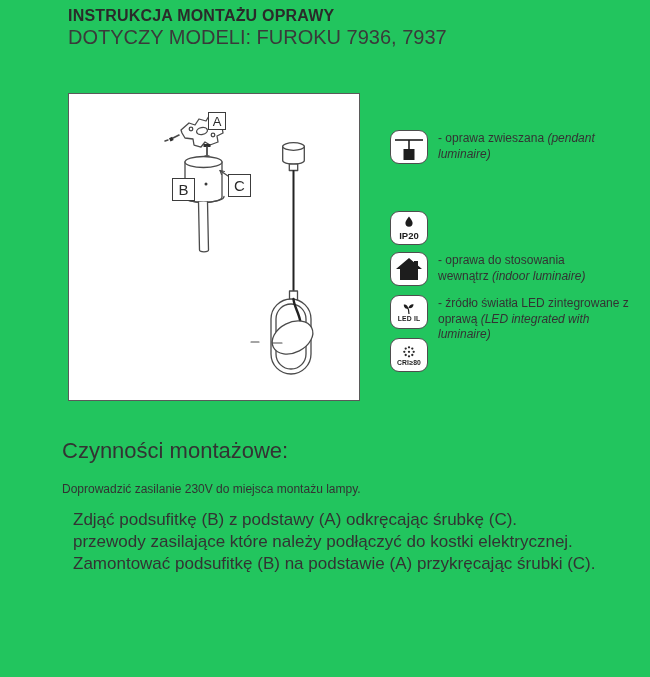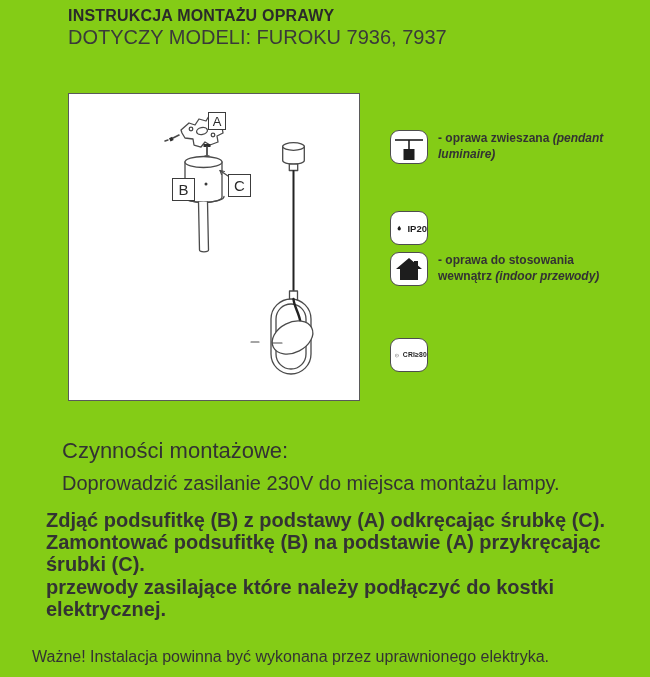--- a/index.html
+++ b/index.html
@@ -1,44 +1,44 @@
 <!DOCTYPE html>
 <html><head>
 <meta charset="utf-8">
 <style>
   html,body{margin:0;padding:0;background:#ffffff;}
   .page{
-    position:relative;width:650px;height:677px;background:#84cc16;
+    position:relative;width:650px;height:677px;background:#22c55e;
     font-family:"Liberation Sans", sans-serif;color:#333;overflow:hidden;
   }
   
   .title{position:absolute;left:68px;top:7px;font-size:16px;font-weight:bold;color:#2a2a2a;letter-spacing:.2px;}
   .subtitle{position:absolute;left:68px;top:26px;font-size:20px;color:#3a3a3a;}
   
   .diagram-box{position:absolute;left:68px;top:93px;width:290px;height:306px;border:1.4px solid #5a5a5a;background:#fff;}
   .diag-label{position:absolute;border:1.6px solid #3c3c3c;background:#fff;color:#2b2b2b;
     display:flex;align-items:center;justify-content:center;line-height:1;}
   .label-a{left:139px;top:18px;width:16px;height:16px;font-size:13px;}
   .label-b{left:103px;top:84px;width:21px;height:21px;font-size:15px;}
   .label-c{left:159px;top:80px;width:21px;height:21px;font-size:15px;}
   
   .legend-row{position:absolute;left:390px;display:flex;align-items:flex-start;}
   .sym{width:36px;height:32px;border:1.6px solid #4d4d4d;border-radius:9px;background:#fff;
-    display:flex;flex-direction:row;align-items:center;justify-content:center;flex:0 0 auto;}
+    display:flex;flex-direction:column;align-items:center;justify-content:center;flex:0 0 auto;}
   .sym svg{display:block;}
   .sym .badge{font-weight:bold;color:#1d1d1d;line-height:1;margin-top:1px;}
   .badge-lg{font-size:9.5px;}
   .badge-sm{font-size:6.8px;letter-spacing:.2px;}
-  .legend-text{margin-left:10px;width:200px;font-size:12px;line-height:15.5px;color:#333;margin-top:1px;font-weight:bold;}
+  .legend-text{margin-left:10px;width:200px;font-size:12px;line-height:15.5px;color:#333;margin-top:1px;}
   .legend-text.narrow{width:170px;}
   .legend-text .en{font-style:italic;}
   
   .sec-heading{position:absolute;left:62px;top:438px;font-size:22px;color:#333;}
-  .step-power{position:absolute;left:62px;top:472px;font-size:20px;color:#333;}
-  .steps-para{position:absolute;left:46px;top:509px;font-size:20px;line-height:22.2px;color:#333;font-weight:bold;}
+  .step-power{position:absolute;left:62px;top:482px;font-size:12px;color:#333;}
+  .steps-para{position:absolute;left:73px;top:509px;font-size:17px;line-height:22.2px;color:#333;}
   .warning{position:absolute;left:32px;top:648px;font-size:16px;color:#333;}
 </style>
 </head>
 <body>
 
 <div class="page">
 
   <div class="title">INSTRUKCJA MONTAŻU OPRAWY</div>
   <div class="subtitle">DOTYCZY MODELI: FUROKU 7936, 7937</div>
 
@@ -120,24 +120,37 @@
   </div>
 
   <div class="legend-row" style="top:252px">
     <div class="sym">
       <svg width="36" height="30" viewBox="0 0 36 30">
         <rect x="23" y="7" width="4" height="6" fill="#1d1d1d"></rect>
         <polygon points="18,4 31,15 27,15 27,26 9,26 9,15 5,15" fill="#1d1d1d"></polygon>
       </svg>
     </div>
     <div class="legend-text narrow">
-      <span class="pl">- oprawa do stosowania wewnątrz </span><span class="en">(indoor przewody)</span>
+      <span class="pl">- oprawa do stosowania wewnątrz </span><span class="en">(indoor luminaire)</span>
     </div>
   </div>
 
+  <div class="legend-row" style="top:295px">
+    <div class="sym">
+      <svg width="36" height="14" viewBox="0 0 36 14">
+        <path d="M18,13 C18,9.5 17.5,8 16.5,6" stroke="#1d1d1d" fill="none" stroke-width="1.2"></path>
+        <path d="M17,8 C13.8,8 12.8,6 12.8,3.6 C16,3.6 17,5.2 17,8 Z" fill="#1d1d1d"></path>
+        <path d="M17.6,7 C18.2,4.2 20.2,3 22.6,3.4 C22.3,6.2 20.3,7.6 17.6,7 Z" fill="#1d1d1d"></path>
+      </svg>
+      <span class="badge badge-sm">LED IL</span>
+    </div>
+    <div class="legend-text">
+      <span class="pl">- źródło światła LED zintegrowane z oprawą </span><span class="en">(LED integrated with luminaire)</span>
+    </div>
+  </div>
 
   <div class="legend-row" style="top:338px">
     <div class="sym">
       <svg width="36" height="15" viewBox="0 0 36 15">
         <g fill="#2a2a2a">
           <circle cx="18" cy="3.3" r="1.15"></circle>
             <circle cx="21.3" cy="4.6" r="1.15"></circle>
             <circle cx="22.7" cy="7.8" r="1.15"></circle>
           <circle cx="21.3" cy="11" r="1.15"></circle>
             <circle cx="18" cy="12.3" r="1.15"></circle>
@@ -148,19 +161,18 @@
         </g>
       </svg>
       <span class="badge badge-sm">CRI≥80</span>
     </div>
   </div>
 
   <div class="sec-heading">Czynności montażowe:</div>
   <div class="step-power">Doprowadzić zasilanie 230V do miejsca montażu lampy.</div>
   <div class="steps-para">
     <div>Zdjąć podsufitkę (B) z podstawy (A) odkręcając śrubkę (C).</div>
+    <div>przewody zasilające które należy podłączyć do kostki elektrycznej.</div>
     <div>Zamontować podsufitkę (B) na podstawie (A) przykręcając śrubki  (C).</div>
-    <div>przewody zasilające które należy podłączyć do kostki elektrycznej.</div>
   </div>
 
-  <div class="warning">Ważne! Instalacja powinna być wykonana przez uprawnionego elektryka.</div>
 
 </div>
 
 </body></html>

